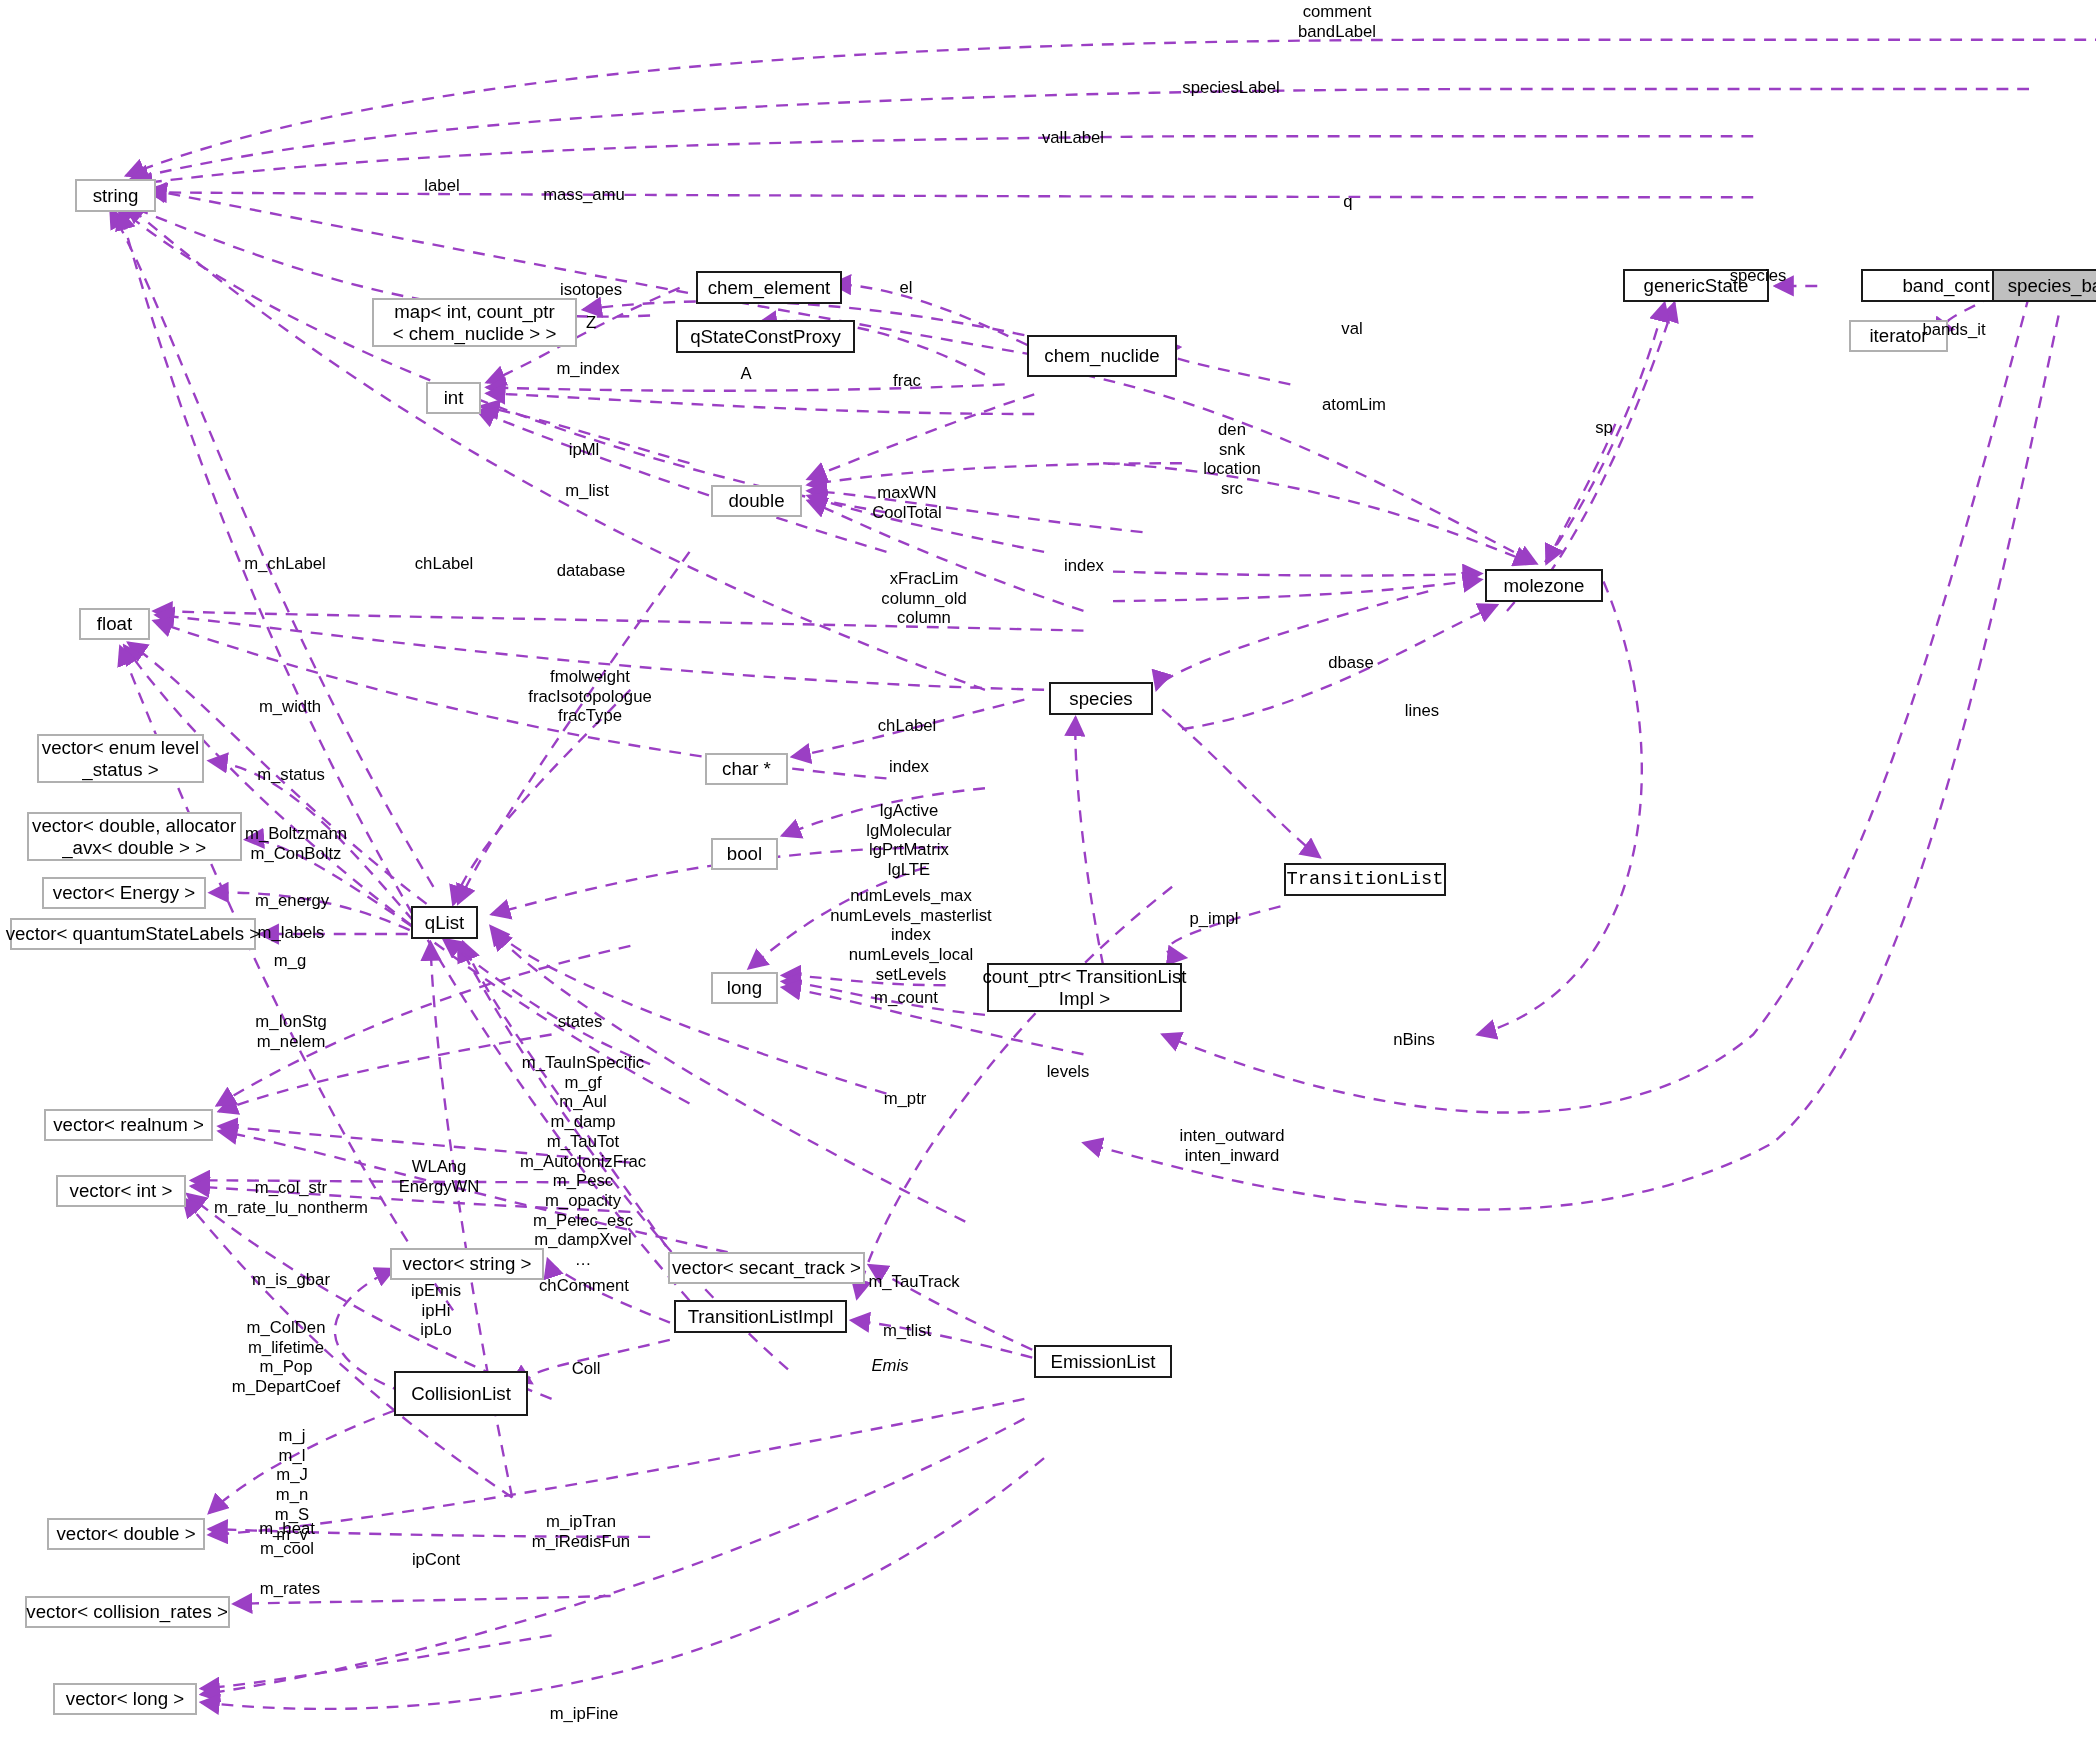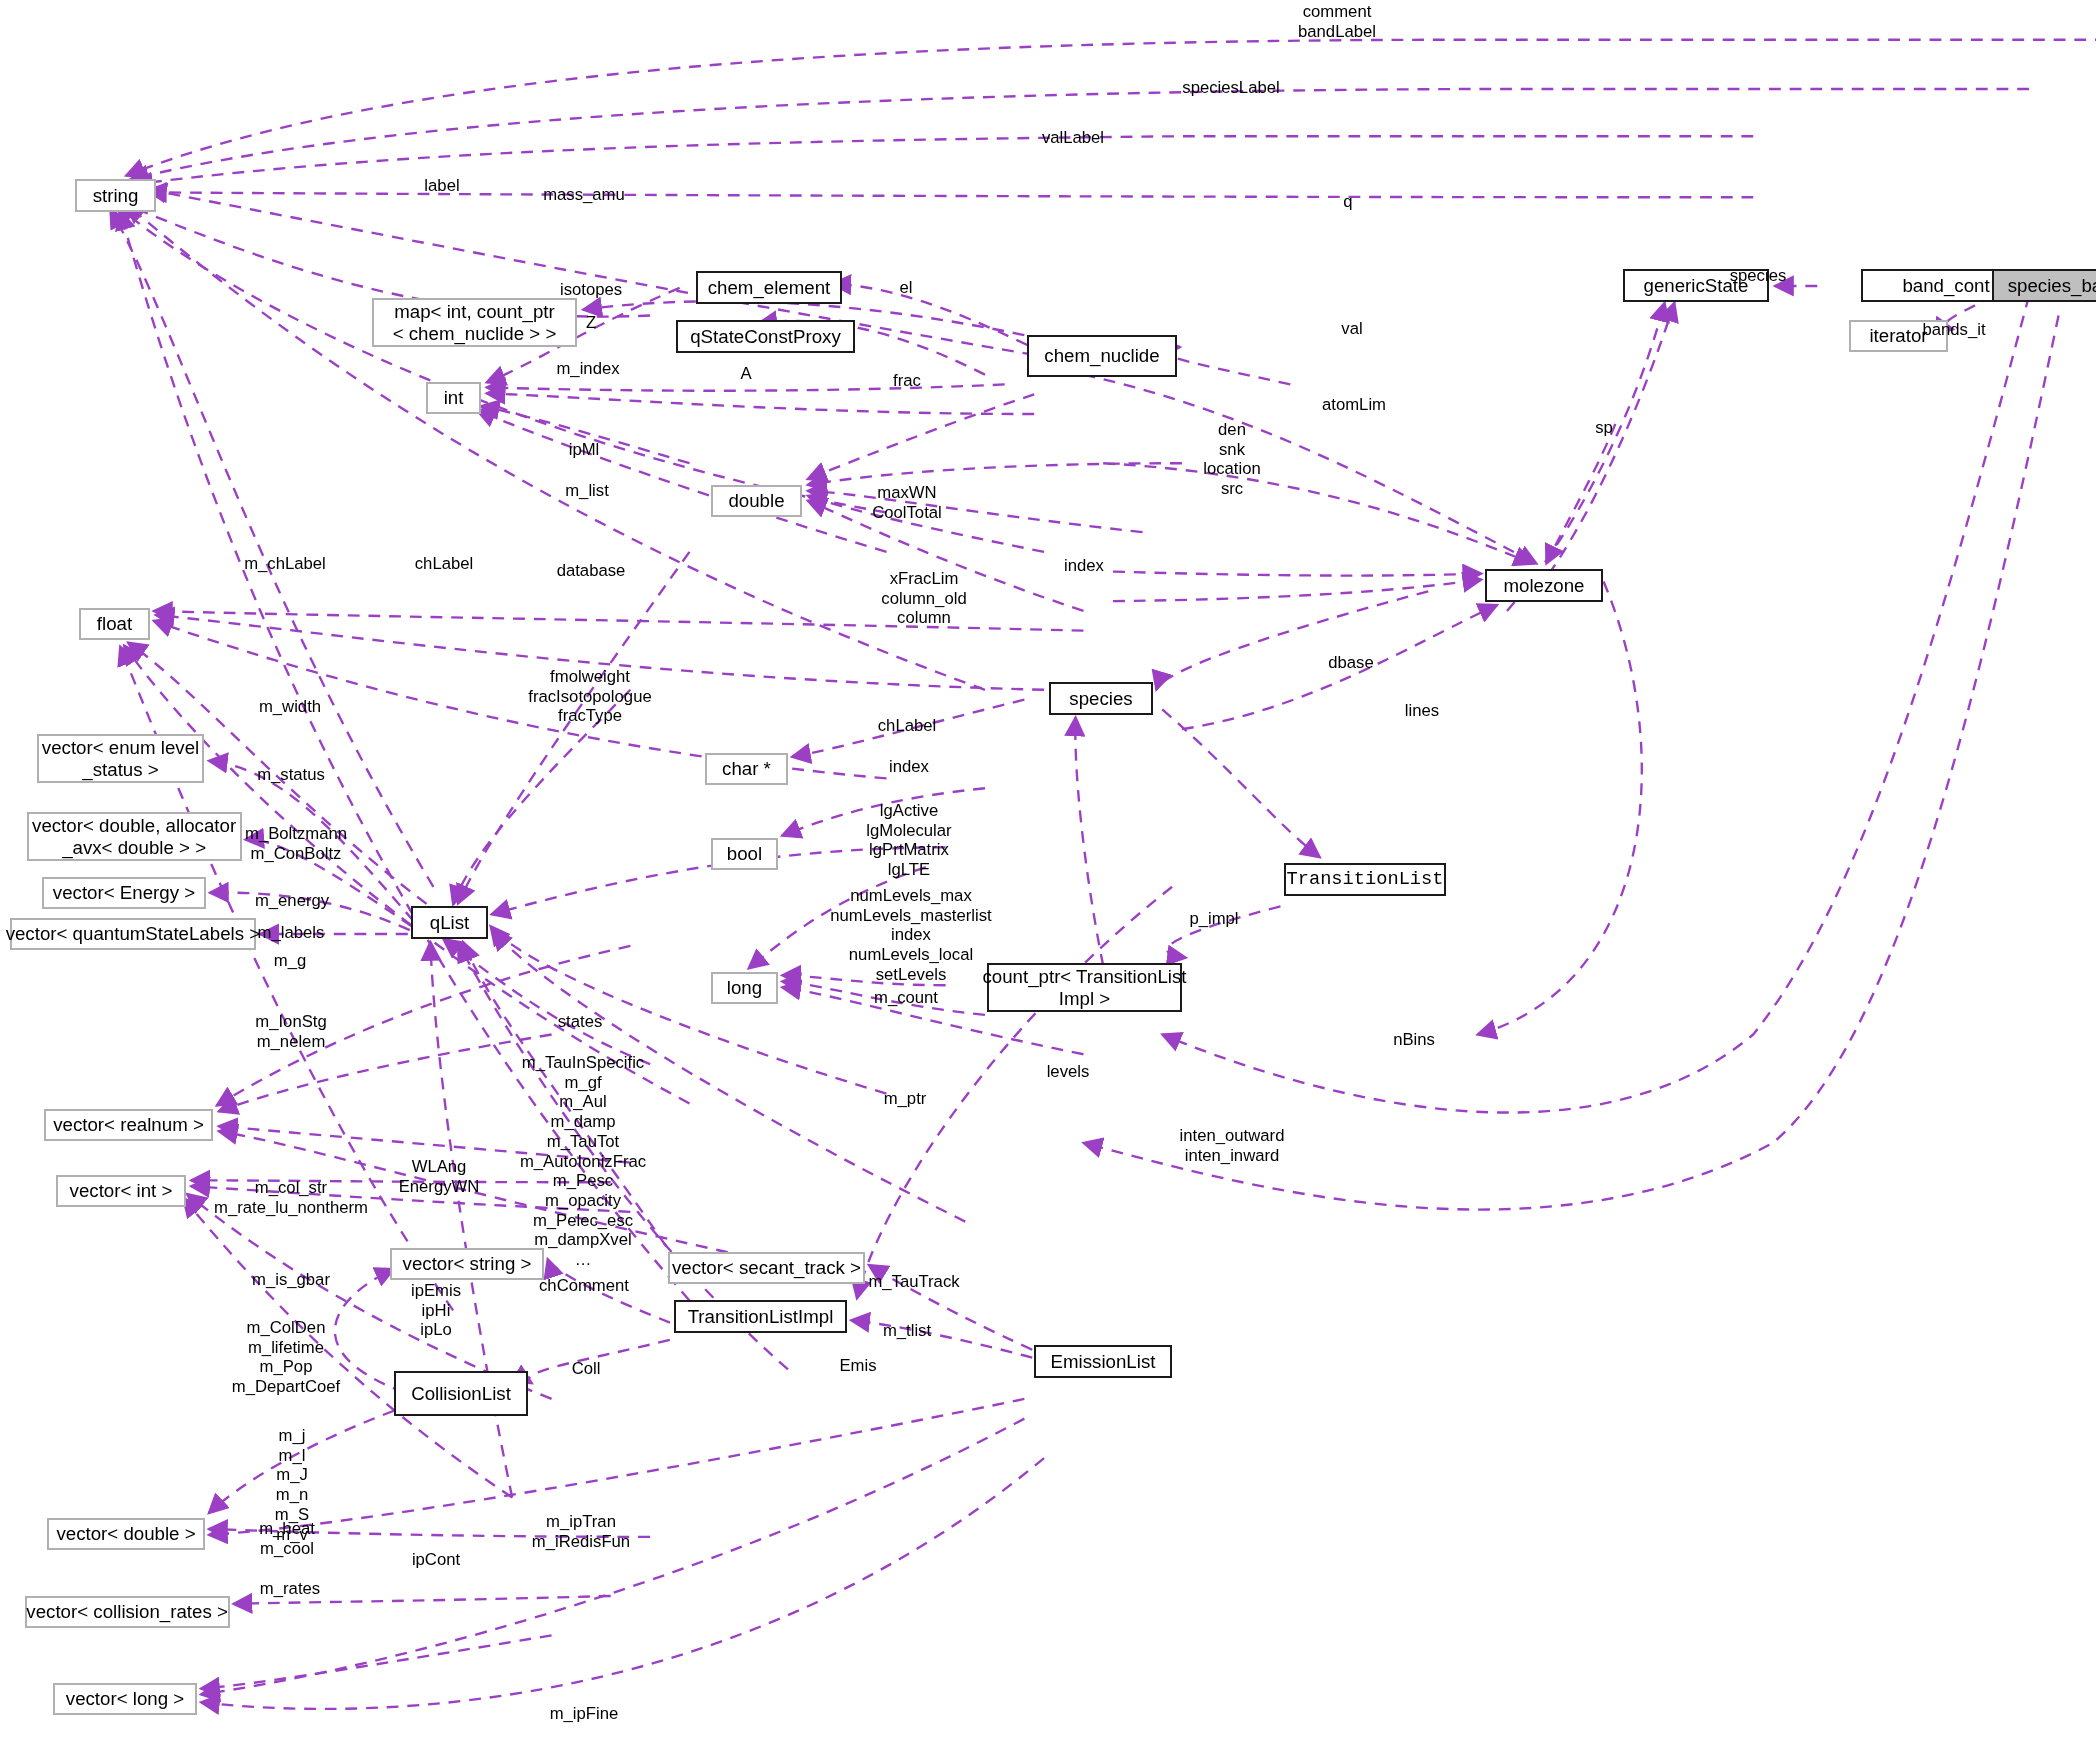--- a/index.html
+++ b/index.html
@@ -203,21 +203,21 @@
     <div class="node cls" style="left: 1485px; top: 569px; width: 118px; height: 33px;">molezone</div>
     <div class="node lib" style="left: 79px; top: 608px; width: 71px; height: 31.5px;">float</div>
     <div class="node cls" style="left: 1049px; top: 682px; width: 104px; height: 33px;">species</div>
     <div class="node lib" style="left: 705px; top: 753px; width: 83px; height: 31.5px;">char *</div>
     <div class="node lib" style="left: 37px; top: 734px; width: 167px; height: 49px;">vector&lt; enum level
 _status &gt;</div>
     <div class="node lib" style="left: 26.6px; top: 812px; width: 215px; height: 49px;">vector&lt; double, allocator
 _avx&lt; double &gt; &gt;</div>
     <div class="node lib" style="left: 42px; top: 877px; width: 164px; height: 31.5px;">vector&lt; Energy &gt;</div>
     <div class="node lib" style="left: 9.9px; top: 918px; width: 246px; height: 31.5px;">vector&lt; quantumStateLabels &gt;</div>
-    <div class="node cls" style="left: 411px; top: 906px; width: 77px; height: 33px;">qList</div>
+    <div class="node cls" style="left: 411px; top: 906px; width: 67px; height: 33px;">qList</div>
     <div class="node lib" style="left: 711px; top: 838px; width: 67px; height: 31.5px;">bool</div>
     <div class="node lib" style="left: 711px; top: 972px; width: 67px; height: 31.5px;">long</div>
     <div class="node cls" style="left: 987px; top: 963px; width: 195px; height: 49px;">count_ptr&lt; TransitionList
 Impl &gt;</div>
     <div class="node cls" style="left: 1284px; top: 863px; width: 162px; height: 33px; font-family: Liberation Mono, monospace;">TransitionList</div>
     <div class="node lib" style="left: 44px; top: 1109px; width: 169px; height: 31.5px;">vector&lt; realnum &gt;</div>
     <div class="node lib" style="left: 56px; top: 1175px; width: 130px; height: 31.5px;">vector&lt; int &gt;</div>
     <div class="node lib" style="left: 390px; top: 1248px; width: 154px; height: 31.5px;">vector&lt; string &gt;</div>
     <div class="node lib" style="left: 668px; top: 1252px; width: 197px; height: 31.5px;">vector&lt; secant_track &gt;</div>
     <div class="node cls" style="left: 674px; top: 1300px; width: 173px; height: 33px;">TransitionListImpl</div>
@@ -309,21 +309,21 @@
     <div class="edge-label" style="left: 584px; top: 1276px;">chComment</div>
     <div class="edge-label" style="left: 914px; top: 1272px;">m_TauTrack</div>
     <div class="edge-label" style="left: 436px; top: 1281px;">ipEmis
 ipHi
 ipLo</div>
     <div class="edge-label" style="left: 907px; top: 1321px;">m_tlist</div>
     <div class="edge-label" style="left: 286px; top: 1318px;">m_ColDen
 m_lifetime
 m_Pop
 m_DepartCoef</div>
-    <div class="edge-label" style="left: 858px; top: 1356px;">Emis</div>
+    <div class="edge-label" style="left: 890px; top: 1356px; font-style: italic;">Emis</div>
     <div class="edge-label" style="left: 586px; top: 1359px;">Coll</div>
     <div class="edge-label" style="left: 292px; top: 1426px;">m_j
 m_l
 m_J
 m_n
 m_S
 m_v</div>
     <div class="edge-label" style="left: 436px; top: 1550px;">ipCont</div>
     <div class="edge-label" style="left: 581px; top: 1512px;">m_ipTran
 m_iRedisFun</div>

